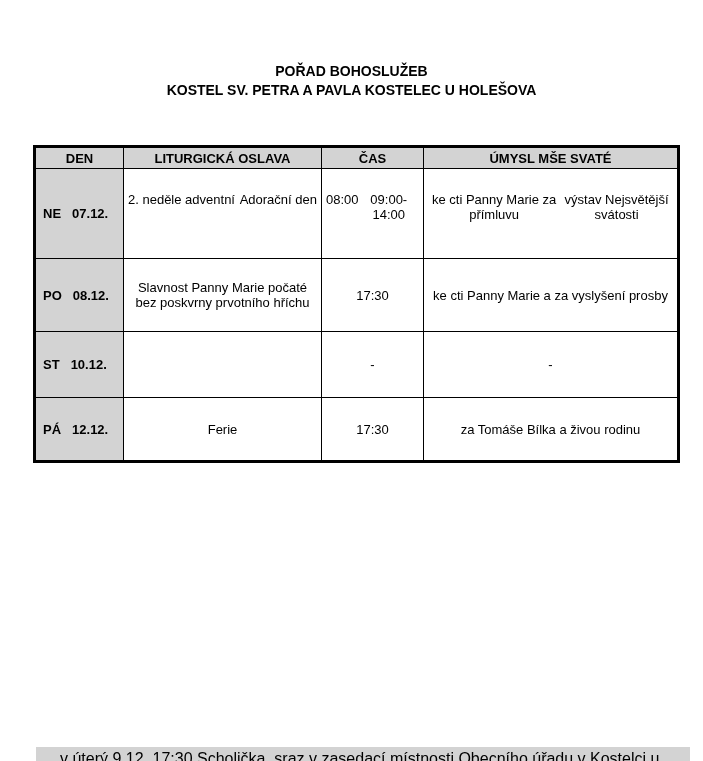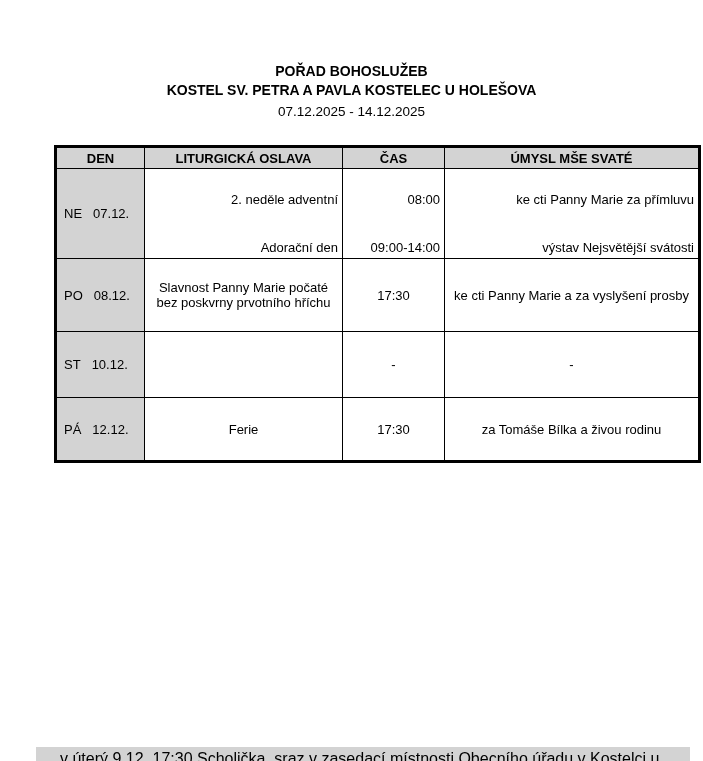--- a/index.html
+++ b/index.html
@@ -25,56 +25,55 @@
     font-size: 14px;
     font-weight: bold;
   }
   .doc-date-range {
     font-size: 13.5px;
     font-weight: normal;
     margin-top: 2px;
   }
   table.schedule {
     position: absolute;
-    left: 54px;
+    left: 33px;
     top: 97px;
     width: 644px;
     border-collapse: collapse;
     table-layout: fixed;
     border: 3px solid #000000;
   }
   table.schedule th, table.schedule td {
     border: 1.5px solid #000000;
     font-size: 13px;
     vertical-align: middle;
     overflow: hidden;
   }
   table.schedule thead tr { height: 22px; }
   table.schedule th {
     background: #d3d3d3;
     font-weight: bold;
     text-align: center;
   }
   td.day-cell {
     background: #d3d3d3;
-    font-weight: normal;
+    font-weight: bold;
     text-align: left;
     padding-left: 7px;
     white-space: nowrap;
   }
   td.day-cell .day-date { margin-left: 11px; }
   td.cell-center { text-align: center; padding: 2px 4px; }
   tr.row-break td { border-top: 2.5px solid #7a7a7a; }
   .split-wrap {
     height: 82px;
     padding-top: 19px;
     display: flex;
-    flex-direction: column;
     justify-content: space-between;
-    align-items: flex-end;
+    align-items: flex-start;
   }
   .footer-note {
     position: absolute;
     left: 36px;
     top: 699px;
     width: 654px;
     min-height: 44px;
     background: #d3d3d3;
     font-size: 16px;
     line-height: 20px;
@@ -83,21 +82,20 @@
   }
 </style>
 </head>
 <body>
 
 <div class="page">
 
   <div class="doc-header">
     <div class="doc-title">POŘAD BOHOSLUŽEB</div>
     <div class="doc-subtitle">KOSTEL SV. PETRA A PAVLA KOSTELEC U HOLEŠOVA</div>
-    <div class="doc-date-range">07.12.2025 - 14.12.2025</div>
   </div>
 
   <table class="schedule">
     <colgroup>
       <col style="width:89px">
       <col style="width:198px">
       <col style="width:102px">
       <col style="width:255px">
     </colgroup>
     <thead>

